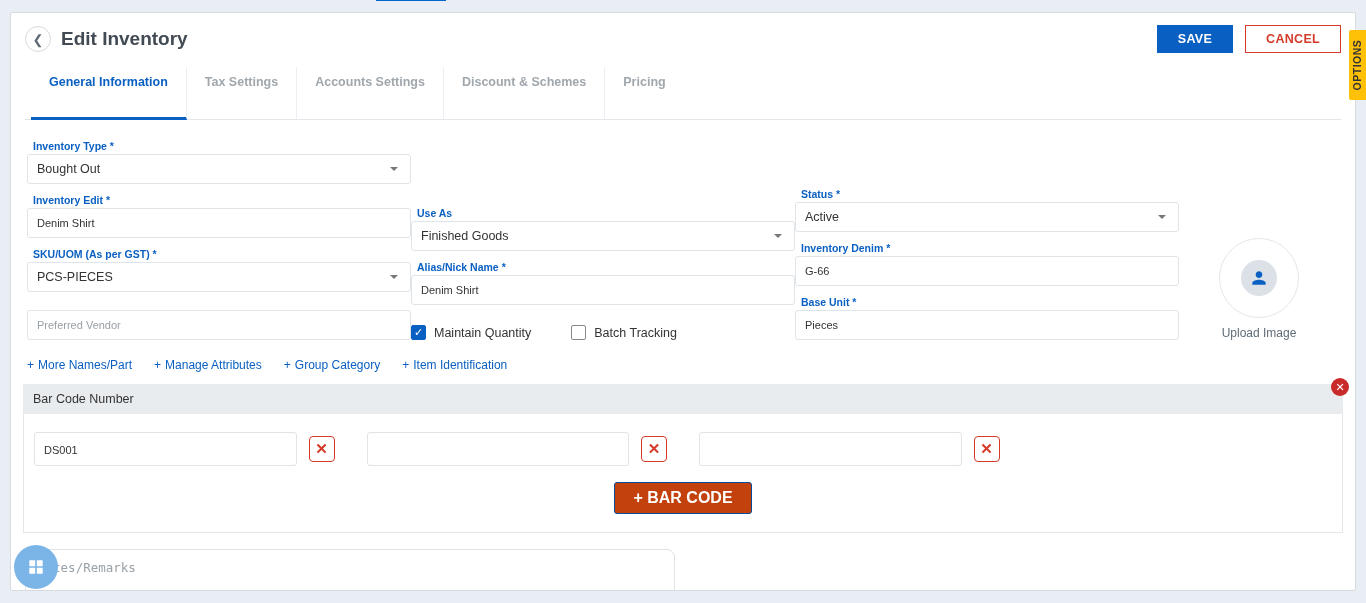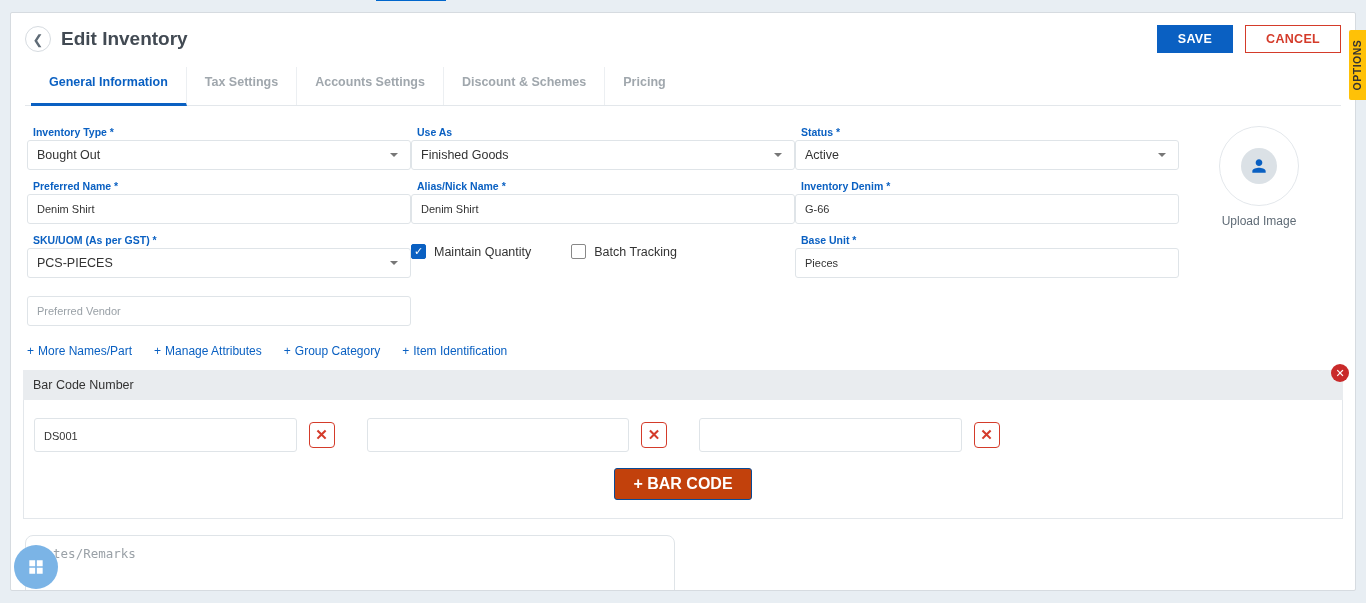--- a/index.html
+++ b/index.html
@@ -72,36 +72,37 @@
     color: #d43b2a;
     border: 1px solid #d43b2a;
   }
   .tabs {
     display: flex;
     border-bottom: 1px solid #e3e7eb;
     padding-left: 6px;
     margin-bottom: 6px;
   }
   .tab {
-    padding: 8px 18px 14px 18px;
+    padding: 8px 18px 28px 18px;
     font-size: 12.5px;
     font-weight: bold;
     color: #a0a7ad;
     cursor: pointer;
     border-right: 1px solid #eceff2;
   }
   .tab:last-child { border-right: none; }
   .tab.active {
     color: #0a60c2;
     border-bottom: 3px solid #0a60c2;
     margin-bottom: -1px;
   }
   .form-area {
     display: flex;
     padding: 14px 2px 0 2px;
+    align-items: flex-end;
   }
   .col { flex: 1; display: flex; flex-direction: column; gap: 10px; }
   .image-col {
     width: 160px;
     text-align: center;
     padding-top: 0;
   }
   .avatar-circle {
     width: 80px; height: 80px;
     border: 1px solid #e3e7eb;
@@ -276,21 +277,21 @@
 
     <div class="col">
       <div>
         <div class="field-label">Inventory Type *</div>
         <div class="field-select">
           <span>Bought Out</span>
           <span class="caret"></span>
         </div>
       </div>
       <div>
-        <div class="field-label">Preferred Name *</div>
+        <div class="field-label">Inventory Edit *</div>
         <div class="field-input">
           <input class="naked" value="Denim Shirt" style="">
         </div>
       </div>
       <div>
         <div class="field-label">SKU/UOM (As per GST) *</div>
         <div class="field-select">
           <span>PCS-PIECES</span>
           <span class="caret"></span>
         </div>

